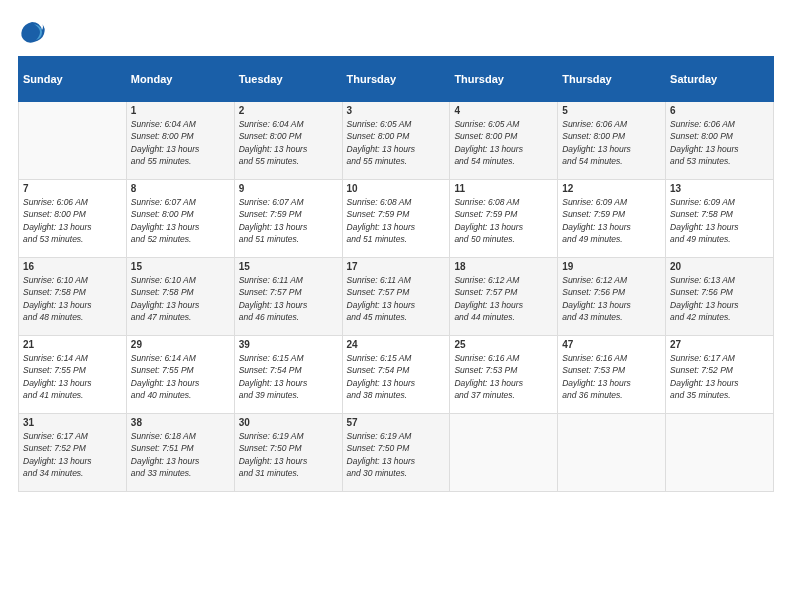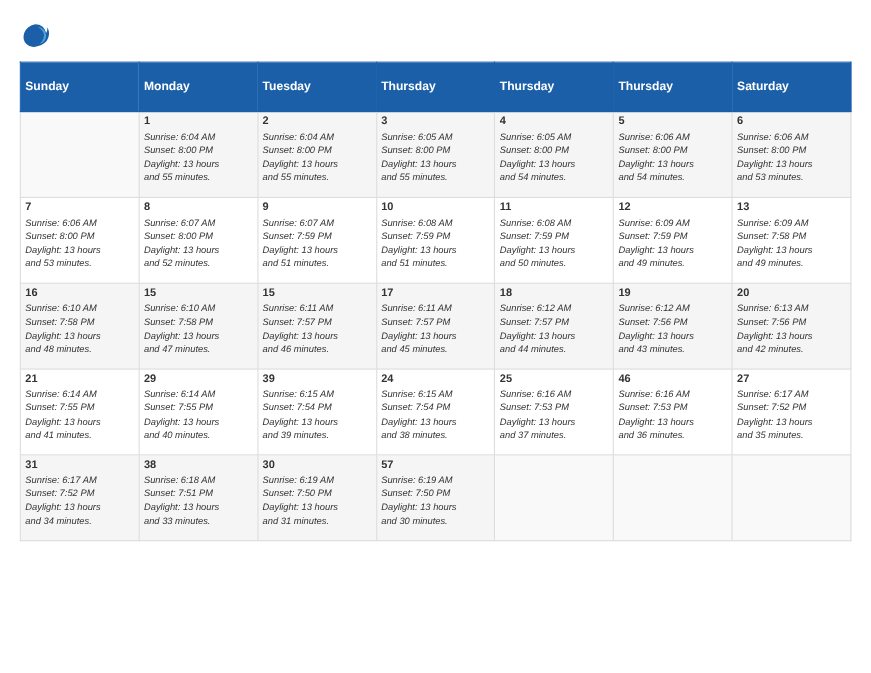--- a/index.html
+++ b/index.html
@@ -244,21 +244,21 @@
           </td>
           <td>
             <span class="day-number">24</span>
             <div class="day-info">Sunrise: 6:15 AM<br>Sunset: 7:54 PM<br>Daylight: 13 hours<br>and 38 minutes.</div>
           </td>
           <td>
             <span class="day-number">25</span>
             <div class="day-info">Sunrise: 6:16 AM<br>Sunset: 7:53 PM<br>Daylight: 13 hours<br>and 37 minutes.</div>
           </td>
           <td>
-            <span class="day-number">46</span>
+            <span class="day-number">47</span>
             <div class="day-info">Sunrise: 6:16 AM<br>Sunset: 7:53 PM<br>Daylight: 13 hours<br>and 36 minutes.</div>
           </td>
           <td>
             <span class="day-number">27</span>
             <div class="day-info">Sunrise: 6:17 AM<br>Sunset: 7:52 PM<br>Daylight: 13 hours<br>and 35 minutes.</div>
           </td>
         </tr>
         <tr>
           <td>
             <span class="day-number">31</span>

